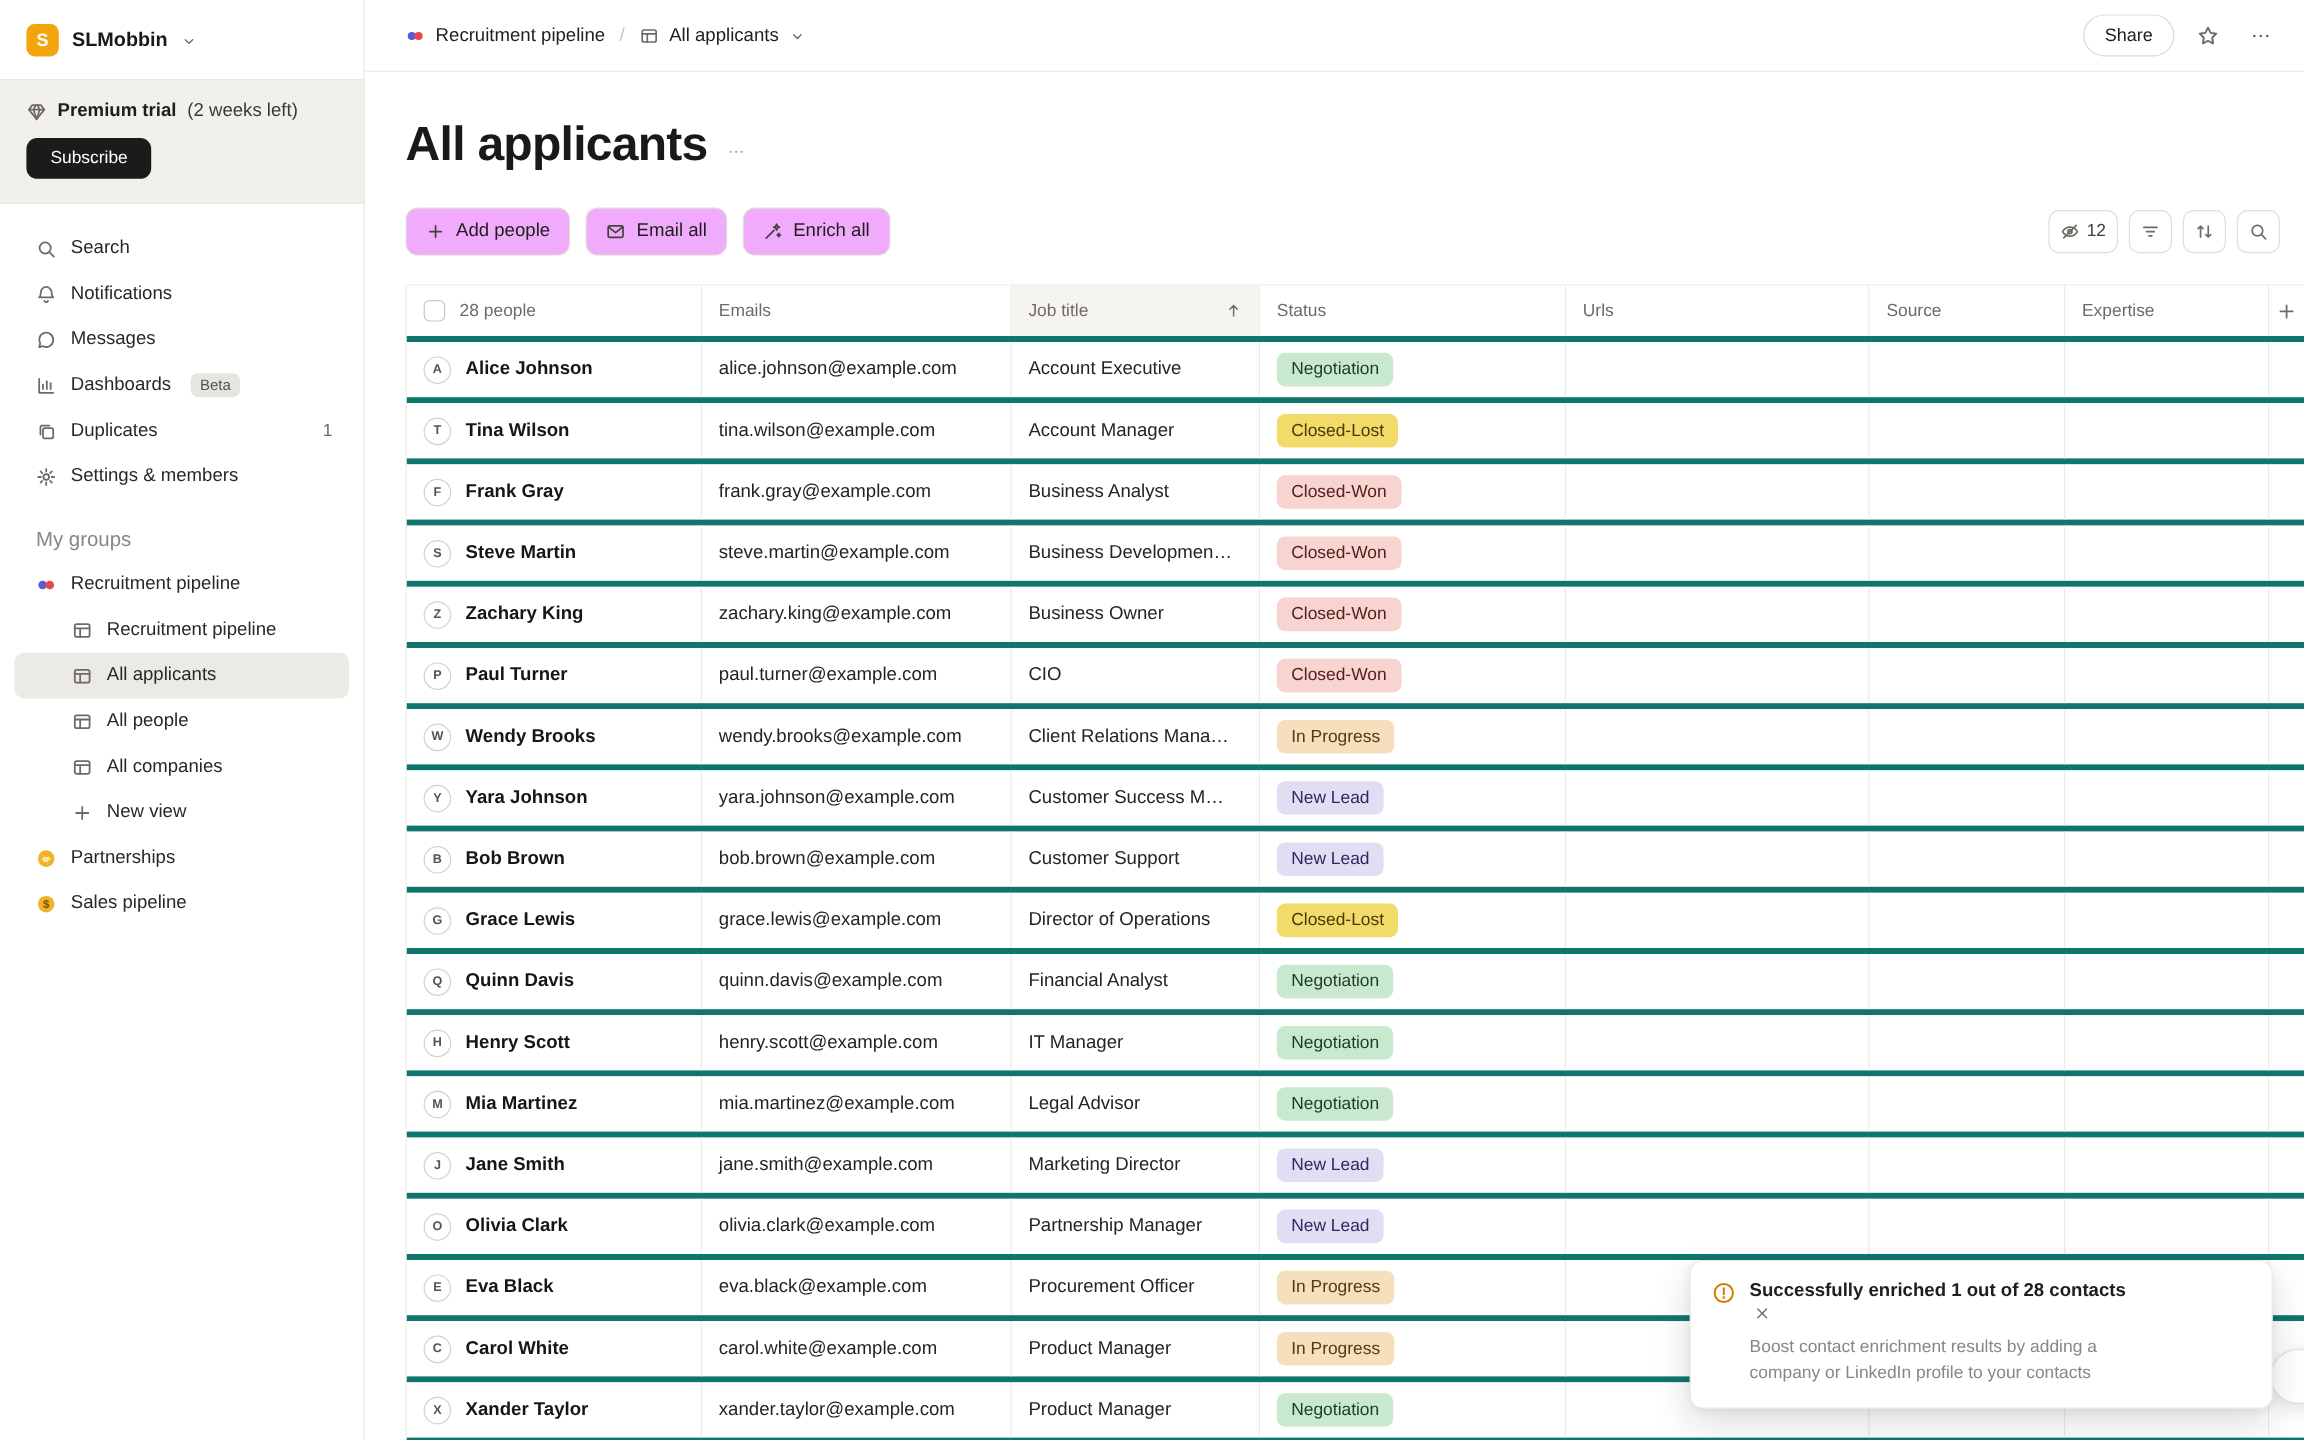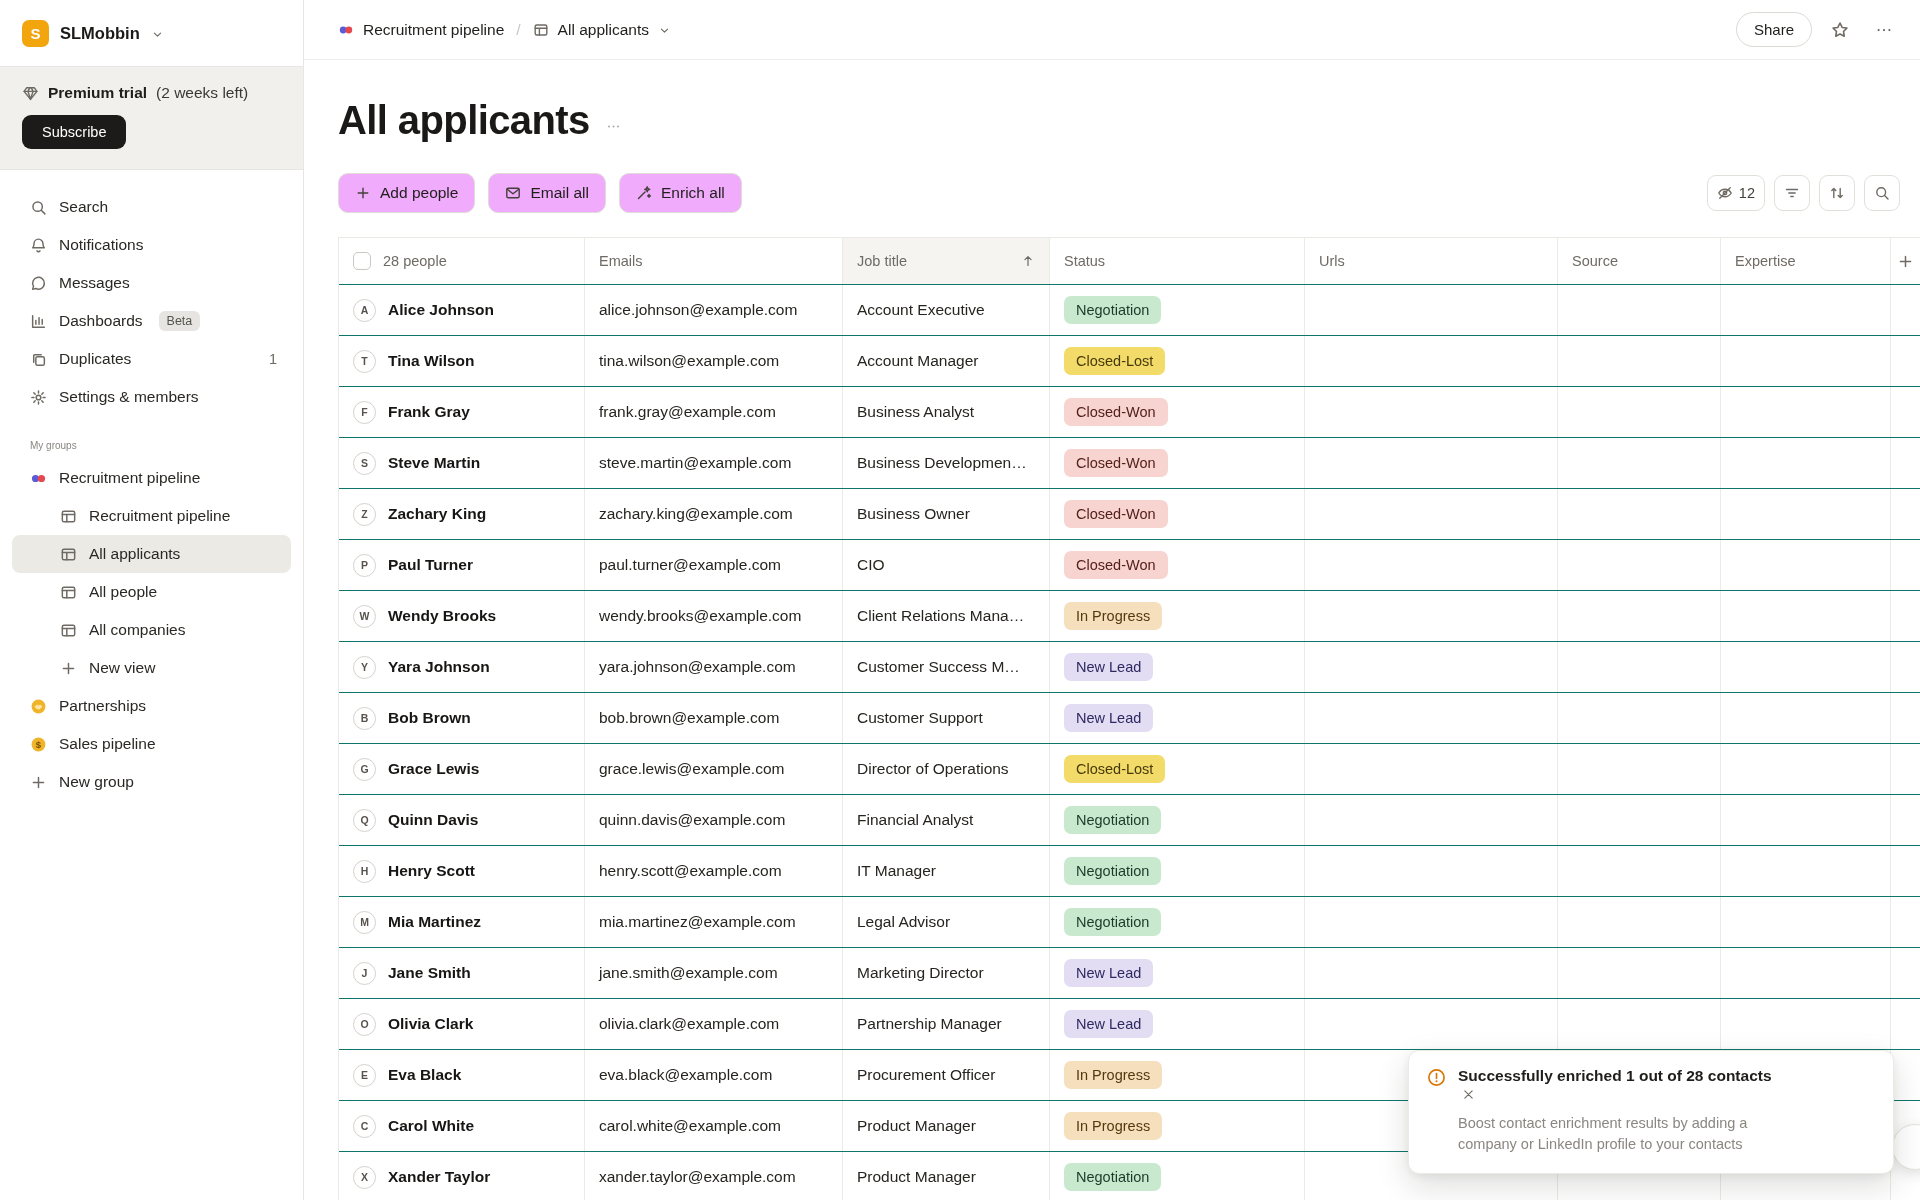--- a/index.html
+++ b/index.html
@@ -20,21 +20,21 @@
   .trial-sub { color:#3B3933; }
   .btn-subscribe { margin-top:13px; background:#1C1B19; color:#fff; border:none; border-radius:9px; padding:9px 20px; font-size:14.5px; cursor:pointer; }
 
   .nav { padding:18px 12px 0; flex:none; }
   .nav-item, .grp-item { display:flex; align-items:center; gap:12px; height:38px; padding:0 8px 0 18px; border-radius:8px; font-size:15.5px; color:#2A2824; cursor:pointer; }
   .icn { display:inline-flex; width:17px; height:17px; flex:none; color:#6F6B64; align-items:center; justify-content:center; }
   .icn svg { width:100%; height:100%; display:block; }
   .beta-badge { margin-left:4px; background:#E7E5E1; border-radius:6px; font-size:12.5px; padding:3px 8px; color:#57534C; }
   .nav-count { margin-left:auto; color:#6F6B64; font-size:14.5px; padding-right:6px; }
 
-  .groups-header { margin-top:16px; padding:8px 12px 8px 30px; font-size:10px; color:#8A8680; }
+  .groups-header { margin-top:16px; padding:8px 12px 8px 30px; font-size:17px; color:#8A8680; }
   .groups { padding:0 12px; }
   .grp-item.lvl1 { padding-left:48px; }
   .grp-item.selected { background:#ECEAE5; }
 
   
   .main { position:absolute; left:304px; top:0; right:0; bottom:0; background:#fff; }
   .topbar { height:60px; border-bottom:1px solid #EFEDE9; display:flex; align-items:center; padding:0 20px 0 34px; }
   .crumb { display:flex; align-items:center; gap:9px; font-size:15.5px; }
   .crumb .icn { width:16px; height:16px; }
   .crumb-sep { color:#C9C6C0; margin:0 3px; }
@@ -52,21 +52,21 @@
   .actions-row { margin-top:30px; display:flex; align-items:center; padding-right:20px; }
   .left-actions { display:flex; gap:13px; }
   .btn { display:flex; align-items:center; gap:9px; height:40px; padding:0 16px; border:1px solid #DFDCD7; border-radius:10px; background:#f0abfc; font-size:15.5px; color:#1F1E1B; cursor:pointer; }
   .btn .icn { width:16px; height:16px; color:#44403A; }
   .right-actions { margin-left:auto; display:flex; gap:9px; align-items:center; }
   .ctrl { height:36px; min-width:36px; border:1px solid #E2DFDA; border-radius:9px; background:#fff; display:flex; align-items:center; justify-content:space-between; gap:6px; padding:0 9px; font-size:14.5px; color:#44403A; cursor:pointer; }
   .ctrl .icn { width:16px; height:16px; }
 
   
   .table { margin-top:24px; width:1582px; border-top:1px solid #ECEAE5; border-left:1px solid #ECEAE5; }
-  .trow { display:flex; border-bottom:1px solid #0f766e; height:51px; background:#fff; }
+  .trow { display:flex; border-bottom:5px solid #0f766e; height:51px; background:#fff; }
   .trow.thead { height:47px; }
   .tcell { border-right:1px solid #ECEAE5; display:flex; align-items:center; padding:0 14px; overflow:hidden; white-space:nowrap; }
   .thead .tcell { color:#6F6B64; font-size:14.5px; }
   .col-name{width:246px} .col-emails{width:258px} .col-job{width:207px} .col-status{width:255px}
   .col-urls{width:253px} .col-source{width:163px} .col-expertise{width:170px}
   .col-add{flex:1; justify-content:center; color:#8A8680; border-right:none; padding:0 4px;}
   .th-job { background:#F5F4F1; }
   .sort-arrow { margin-left:auto; width:14px !important; height:14px !important; color:#6F6B64; }
   .checkbox { width:18px; height:18px; border:1.5px solid #CBC8C2; border-radius:5px; background:#fff; margin-right:12px; flex:none; cursor:pointer; }
   .avatar { width:23px; height:23px; border-radius:50%; border:1px solid #D5D2CC; display:flex; align-items:center; justify-content:center; font-size:10.5px; font-weight:700; color:#57534C; margin-right:12px; flex:none; background:#fff; }
@@ -242,28 +242,20 @@
       </div>
       <div class="grp-item lvl0">
         <span class="icn">
           <svg viewBox="0 0 16 16">
             <circle cx="8" cy="8" r="6.5" fill="#F0B429"></circle>
             <text x="8" y="11.2" font-size="9" text-anchor="middle" fill="#7A4F00" font-family="sans-serif" font-weight="bold">$</text>
           </svg>
         </span>
         <span>Sales pipeline</span>
       </div>
-      <div class="grp-item lvl0">
-        <span class="icn">
-          <svg viewBox="0 0 16 16" fill="none" stroke="currentColor" stroke-width="1.4" stroke-linecap="round" stroke-linejoin="round">
-            <path d="M8 3.2v9.6M3.2 8h9.6"></path>
-          </svg>
-        </span>
-        <span>New group</span>
-      </div>
     </div>
 </div>
 
 <div class="main">
   <div class="topbar">
     <div class="crumb">
       <span class="icn">
           <svg viewBox="0 0 16 16">
             <circle cx="5.2" cy="8" r="3.4" fill="#5B5BD6"></circle>
             <circle cx="10.8" cy="8" r="3.4" fill="#E5484D"></circle>

